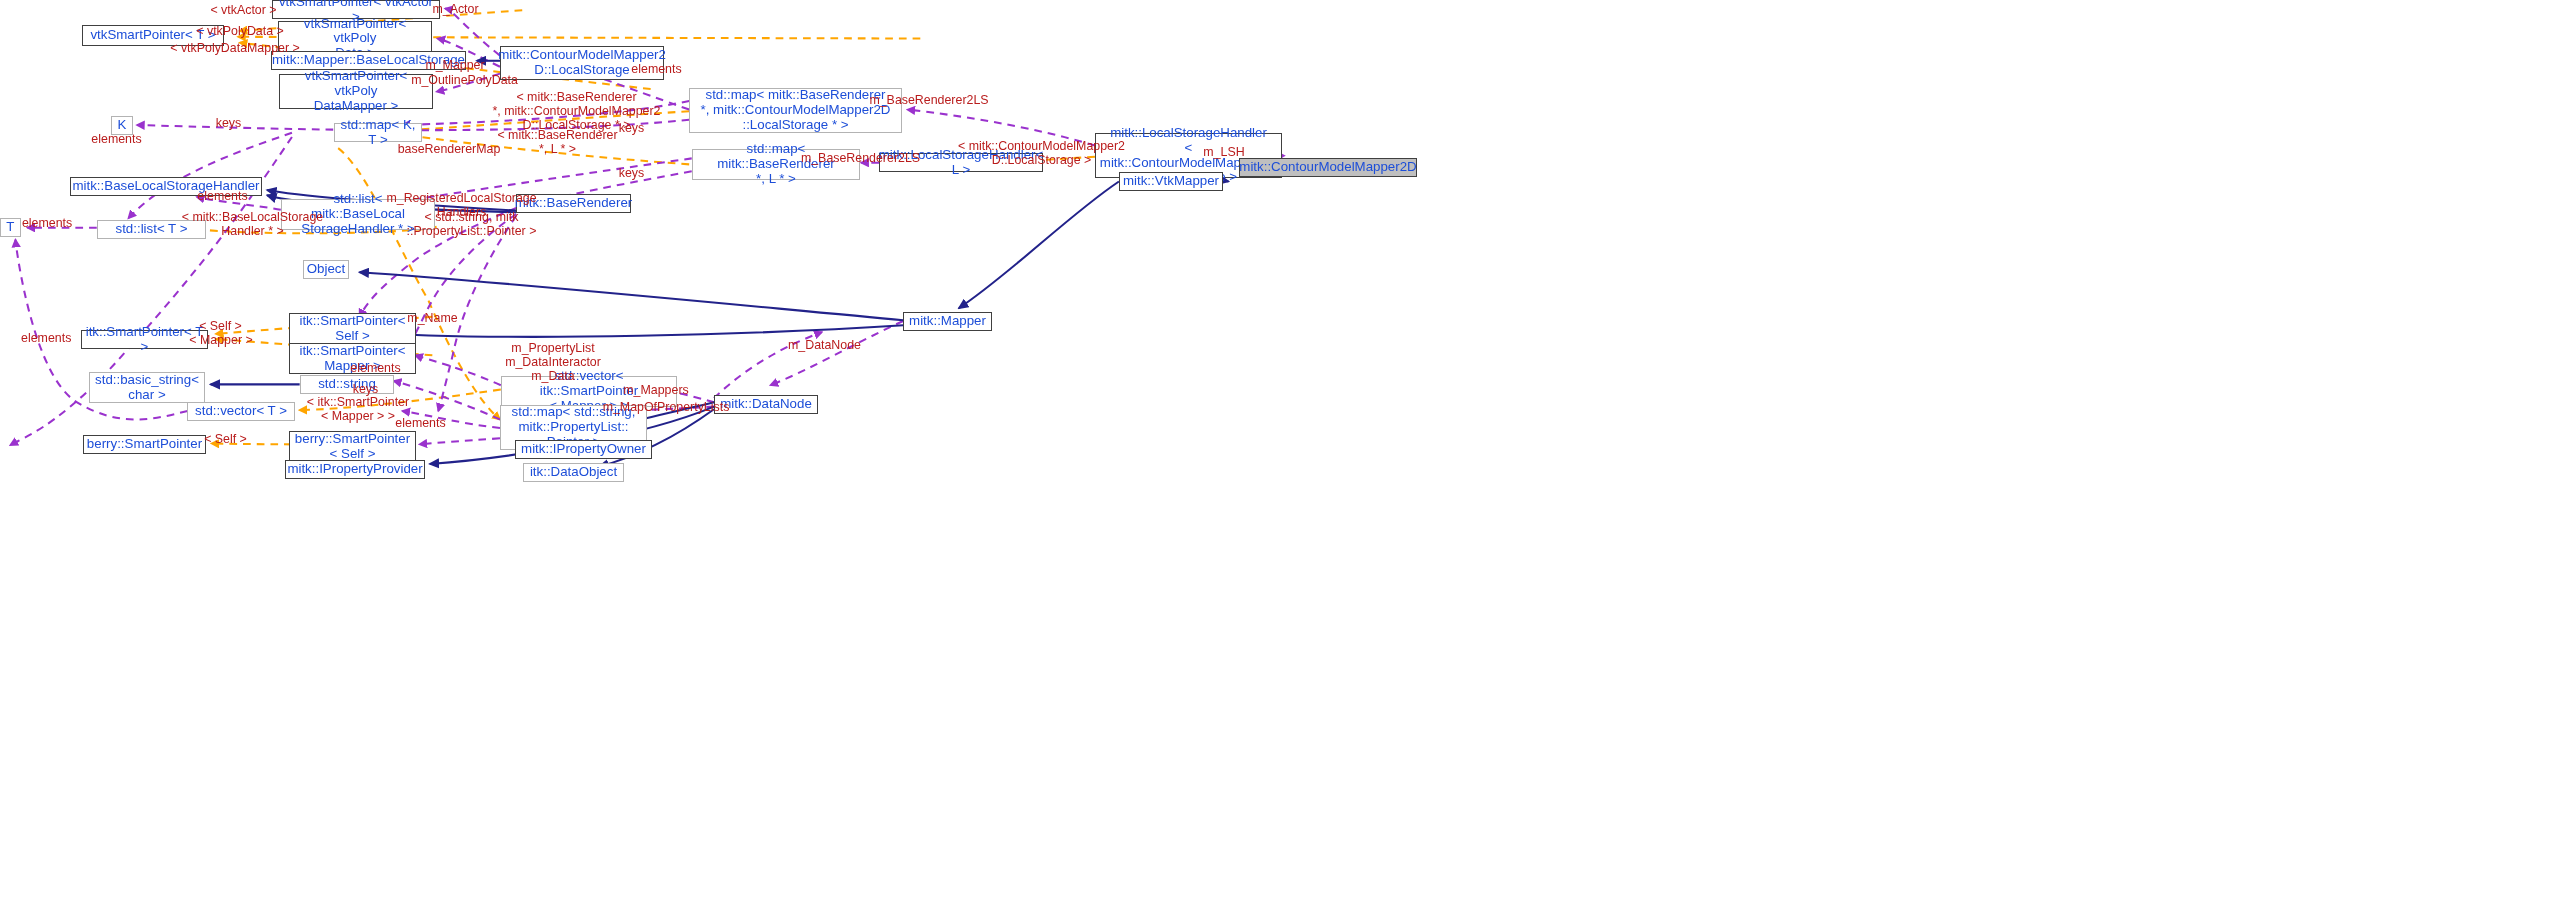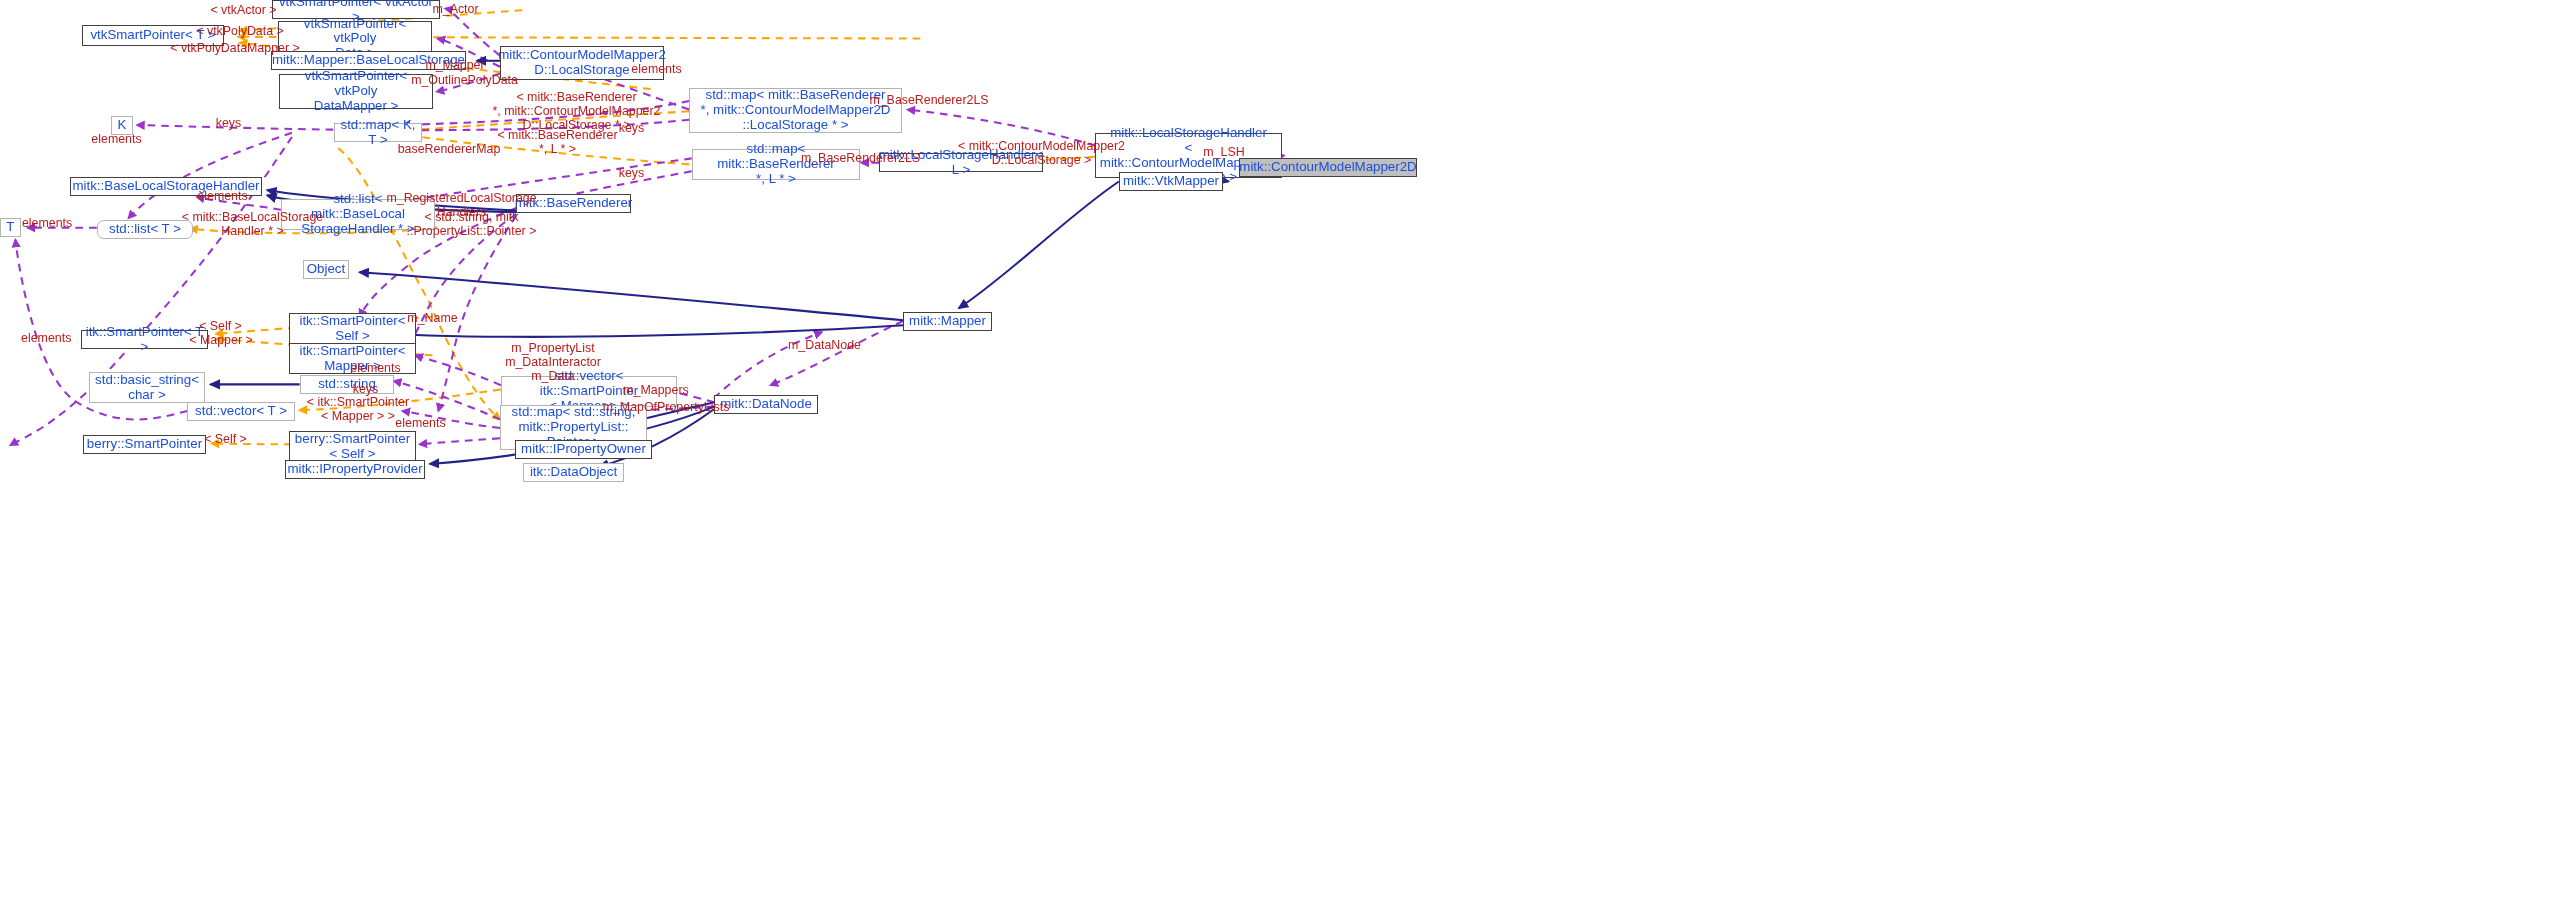--- a/index.html
+++ b/index.html
@@ -159,21 +159,21 @@
   <div class="node solid" style="left:1095px;top:133px;width:187px;height:45px;">mitk::LocalStorageHandler
 &lt; mitk::ContourModelMapper2D
 ::LocalStorage &gt;</div>
   <div class="node current" style="left:1239px;top:158px;width:178px;height:19px;">mitk::ContourModelMapper2D</div>
   <div class="node solid" style="left:1119px;top:172px;width:104px;height:19px;">mitk::VtkMapper</div>
   <div class="node solid" style="left:70px;top:177px;width:192px;height:19px;">mitk::BaseLocalStorageHandler</div>
   <div class="node light" style="left:281px;top:199px;width:154px;height:31px;">std::list&lt; mitk::BaseLocal
 StorageHandler * &gt;</div>
   <div class="node solid" style="left:516px;top:194px;width:115px;height:19px;">mitk::BaseRenderer</div>
   <div class="node light" style="left:0px;top:218px;width:20.5px;height:19px;">T</div>
-  <div class="node light" style="left:97px;top:220px;width:96px;height:19px;border-radius:7px;">std::list&lt; T &gt;</div>
+  <div class="node light" style="left:97px;top:220px;width:109px;height:19px;">std::list&lt; T &gt;</div>
   <div class="node light" style="left:303px;top:260px;width:46px;height:19px;">Object</div>
   <div class="node solid" style="left:903px;top:312px;width:89px;height:19px;">mitk::Mapper</div>
   <div class="node solid" style="left:81px;top:330px;width:127px;height:19px;">itk::SmartPointer&lt; T &gt;</div>
   <div class="node solid" style="left:289px;top:313px;width:127px;height:31px;">itk::SmartPointer&lt;
 Self &gt;</div>
   <div class="node solid" style="left:289px;top:343px;width:127px;height:31px;">itk::SmartPointer&lt;
 Mapper &gt;</div>
   <div class="node light" style="left:89px;top:372px;width:116px;height:31px;">std::basic_string&lt;
 char &gt;</div>
   <div class="node light" style="left:300px;top:375px;width:94px;height:19px;">std::string</div>

